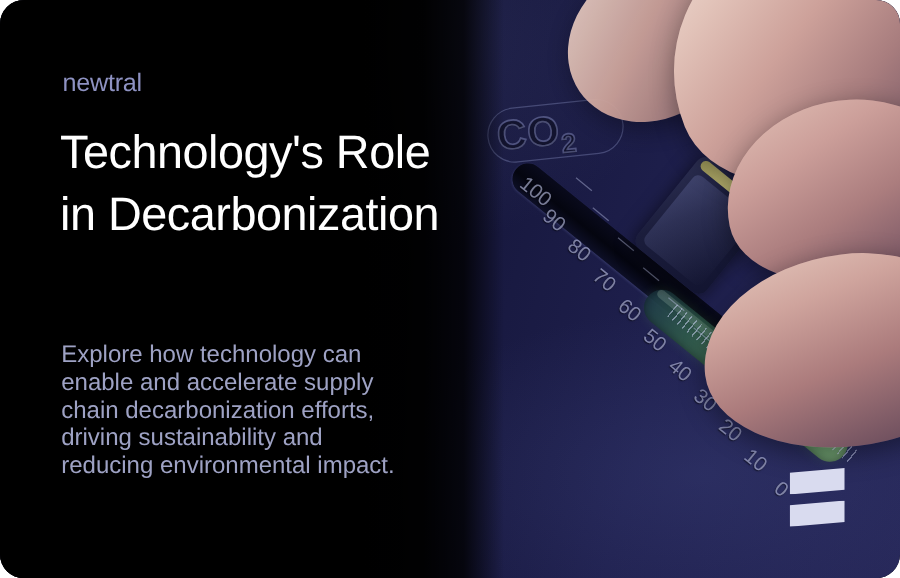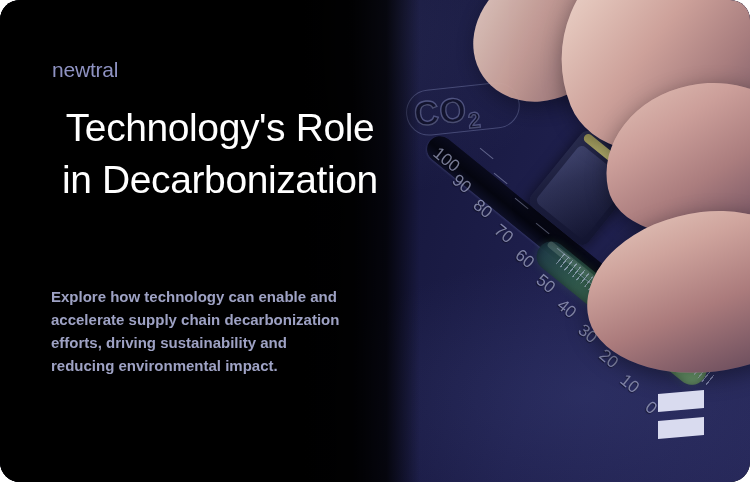--- a/index.html
+++ b/index.html
@@ -277,31 +277,30 @@
     position: absolute;
     left: 50px;
     top: 102px;
     width: 340px;
     margin: 0;
     font-size: 39px;
     font-weight: 400;
     line-height: 52px;
     letter-spacing: -0.4px;
     color: #ffffff;
-    text-align: center;
   }
 
   .body-copy {
     position: absolute;
     left: 51px;
     top: 285px;
     width: 300px;
     margin: 0;
-    font-size: 15px;
-    font-weight: 700;
+    font-size: 20px;
+    font-weight: 400;
     line-height: 23px;
     color: #9ea2c4;
   }
 </style>
 </head>
 <body>
 
 <div id="card">
 
   <div class="photo">

